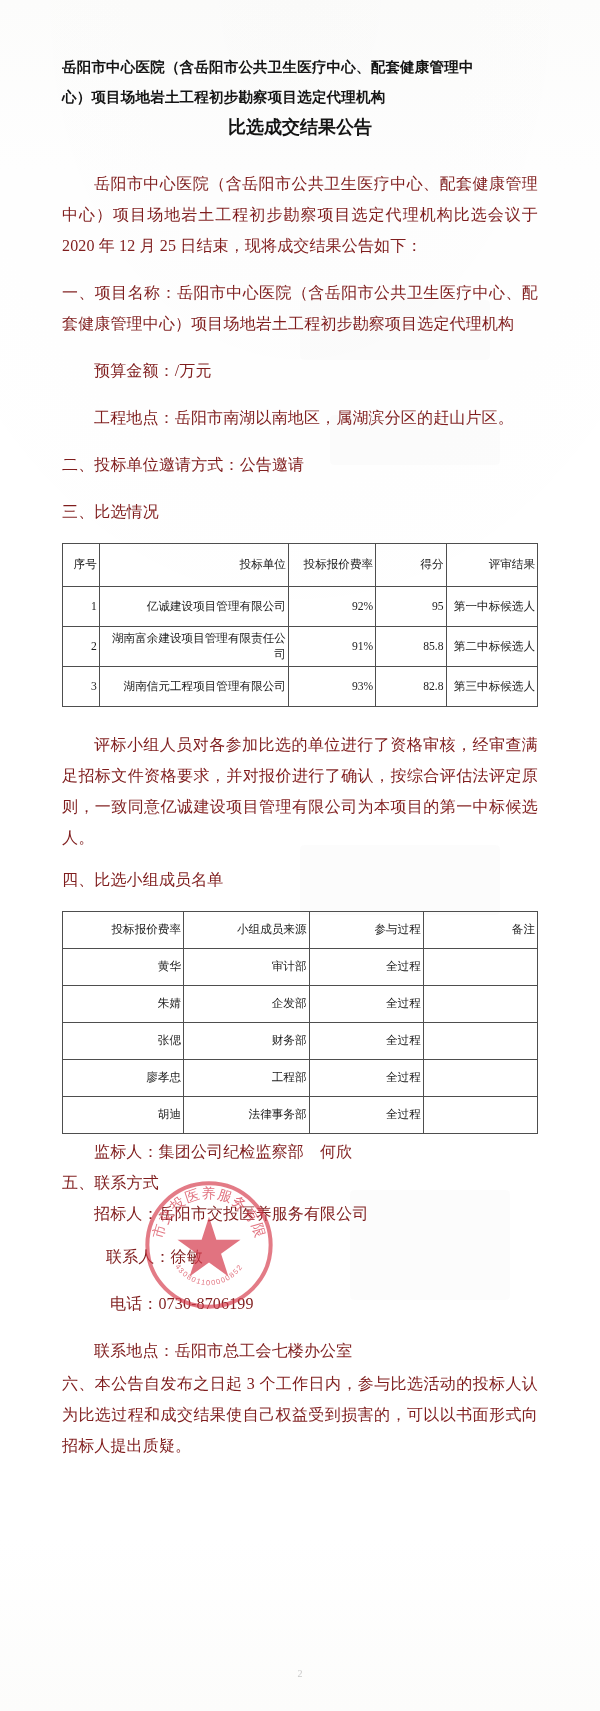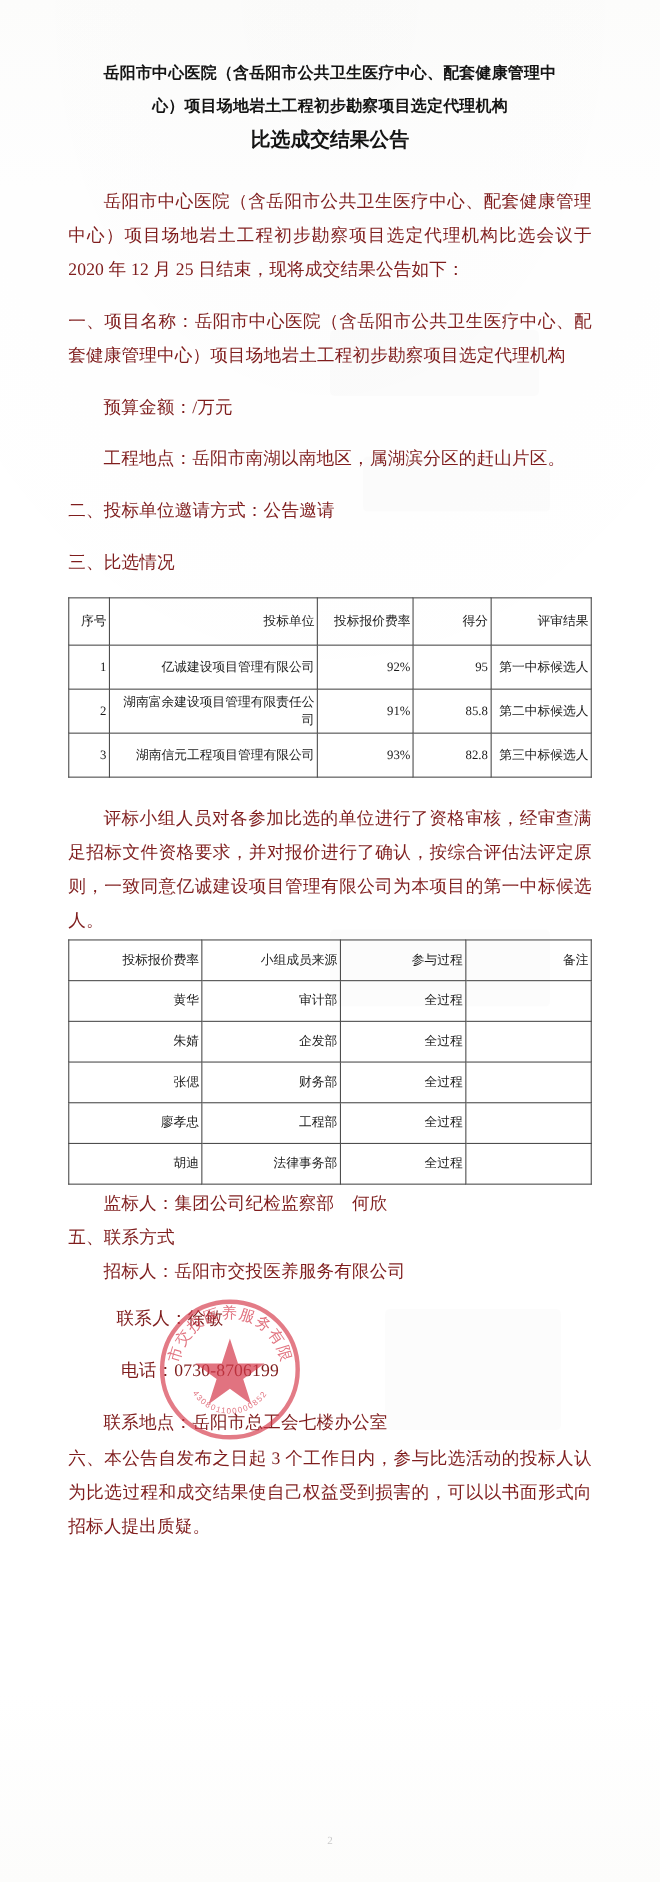--- a/index.html
+++ b/index.html
@@ -28,21 +28,21 @@
   .sheet {
     position: absolute;
     left: 0; top: 0;
     width: 600px;
     padding: 0 62px;
     box-sizing: border-box;
   }
 
   
   .doc-title {
-    text-align: center;
+    text-align: left;
     font-weight: bold;
     font-size: 14.5px;
     line-height: 30px;
     letter-spacing: 0.2px;
     color: #141414;
   }
   .doc-title .line { display: block; }
   .title-sub {
     text-align: center;
     font-weight: bold;
@@ -189,20 +189,21 @@
 
   <div style="height:6px;"></div>
   <p class="para indent2">评标小组人员对各参加比选的单位进行了资格审核，经审查满足招标文件资格要求，并对报价进行了确认，按综合评估法评定原则，一致同意亿诚建设项目管理有限公司为本项目的第一中标候选人。</p>
 
 </div>
 
 <div class="page-no" style="top:736px;">1</div>
 
 <div class="sheet" style="top:848px;">
 
+  <p class="para nohang">四、比选小组成员名单</p>
 
   <table class="doc-table tbl2">
     <tbody>
       <tr>
         <td class="c-m">投标报价费率</td>
         <td class="c-s">小组成员来源</td>
         <td class="c-p">参与过程</td>
         <td class="c-r">备注</td>
       </tr>
       <tr>

